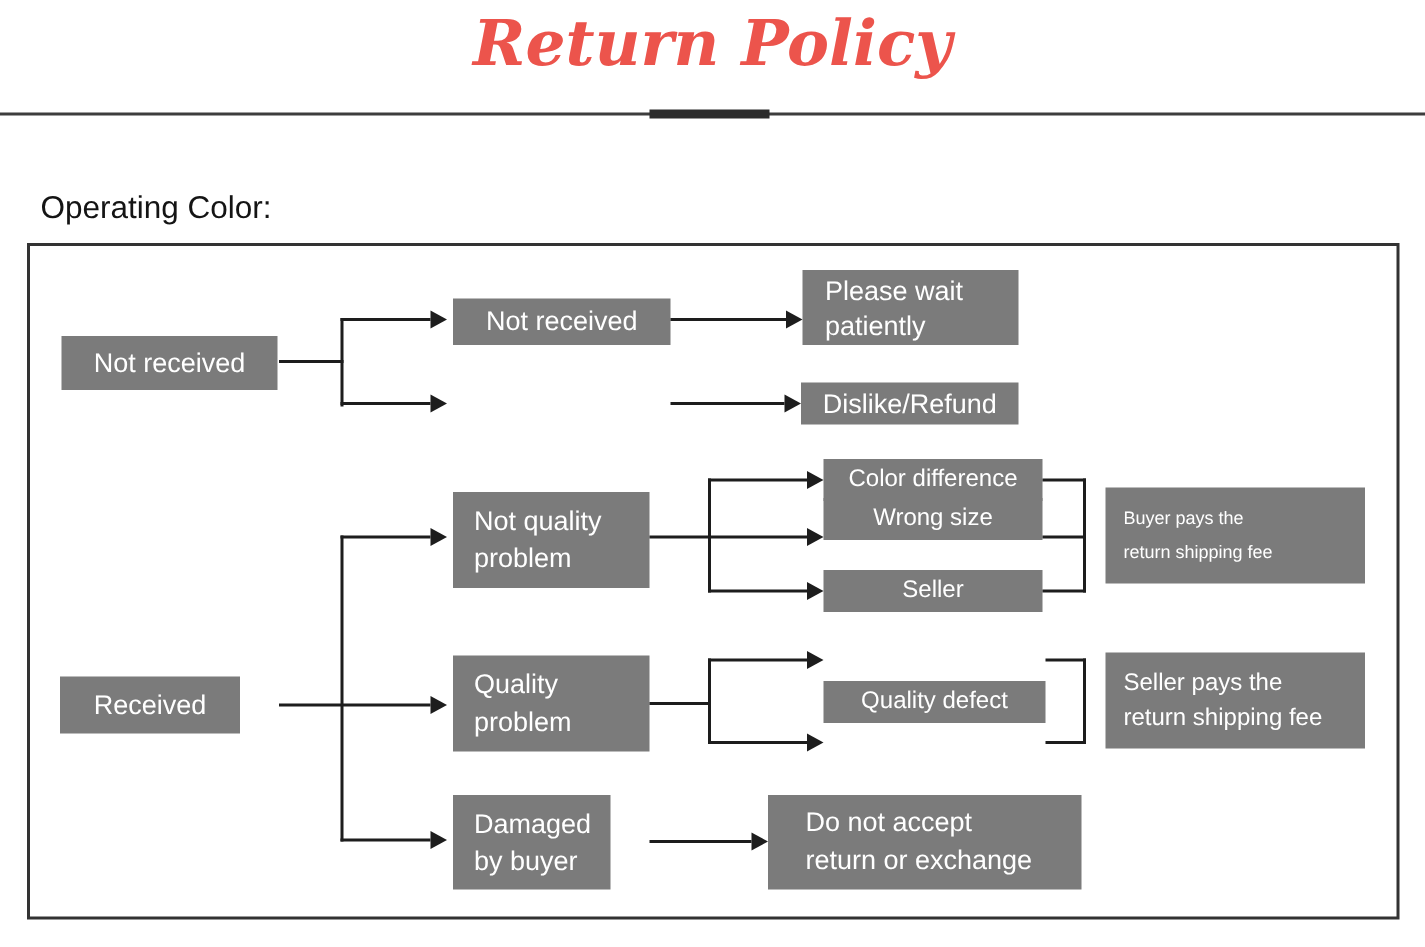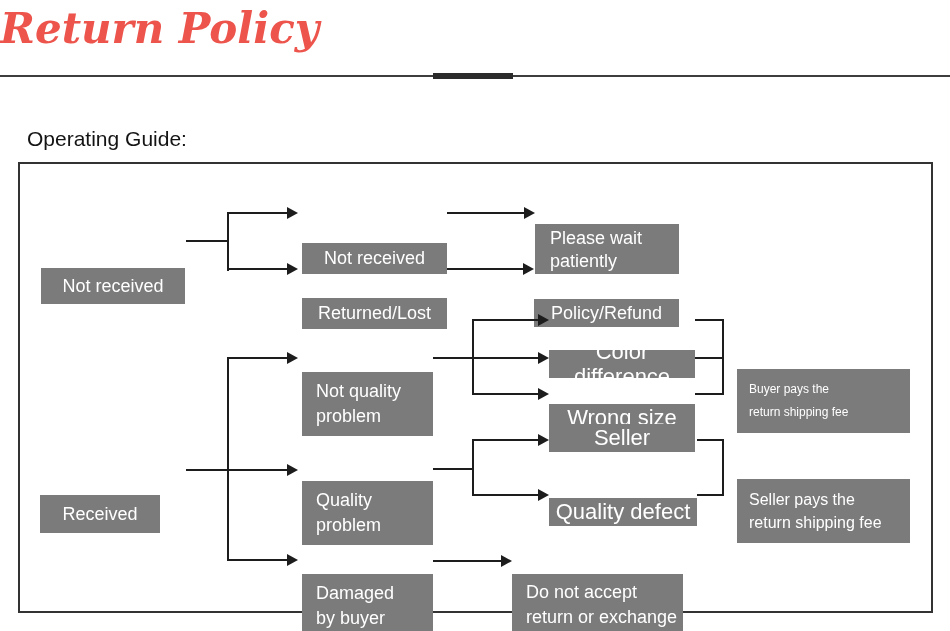--- a/index.html
+++ b/index.html
@@ -1,68 +1,67 @@
 <!DOCTYPE html>
 <html><head>
 <meta charset="utf-8">
 <style>
   html,body{margin:0;padding:0;background:#fff;}
   .page{position:relative;width:950px;height:631px;background:#ffffff;overflow:hidden;
         font-family:"Liberation Sans",sans-serif;}
-  .title{position:absolute;left:0;right:0;top:4px;text-align:left;
+  .title{position:absolute;left:0;right:0;top:4px;text-align:center;
          font-family:"DejaVu Serif",serif;font-style:italic;font-weight:bold;
          font-size:42px;color:#ec544c;letter-spacing:0px;}
   .rule{position:absolute;left:0;top:75px;width:950px;height:2px;background:#3d3d3d;}
   .rule-accent{position:absolute;left:433px;top:73px;width:80px;height:6px;background:#2b2b2b;}
   .guide{position:absolute;left:27px;top:127px;font-size:21px;color:#141414;}
   .frame{position:absolute;left:18px;top:162px;width:915px;height:451px;
          border:2px solid #333333;box-sizing:border-box;background:transparent;}
   .node{position:absolute;background:#7b7b7b;color:#ffffff;font-size:18px;
         display:flex;align-items:center;justify-content:center;text-align:center;
-        box-sizing:border-box;line-height:1.15;margin-top:44px;}
-  .node-sm{font-size:22px;}
+        box-sizing:border-box;line-height:1.15;}
+  .node-sm{font-size:16px;}
   .ml{display:block;white-space:pre-line;text-align:left;}
   .hl{position:absolute;height:2px;background:#1d1d1d;}
   .vl{position:absolute;width:2px;background:#1d1d1d;}
   .arr{position:absolute;width:0;height:0;border-top:6px solid transparent;
        border-bottom:6px solid transparent;border-left:11px solid #1d1d1d;}
 </style>
 </head>
 <body>
 
 <div class="page">
 
   <div class="title">Return Policy</div>
   <div class="rule"></div>
   <div class="rule-accent"></div>
 
-  <div class="guide">Operating Guide:</div>
+  <div class="guide">Operating Color:</div>
 
   <div class="frame"></div>
 
   <div class="node" style="left:41px;top:224px;width:144px;height:36px">Not received</div>
   <div class="node" style="left:40px;top:451px;width:120px;height:38px">Received</div>
 
   <div class="node" style="left:302px;top:199px;width:145px;height:31px">Not received</div>
-  <div class="node" style="left:302px;top:254px;width:145px;height:31px">Returned/Lost</div>
   <div class="node ml" style="left:302px;top:328px;width:131px;height:64px;padding:7px 4px 0 14px;line-height:25px">Not quality
 problem</div>
   <div class="node ml" style="left:302px;top:437px;width:131px;height:64px;padding:7px 4px 0 14px;line-height:25px">Quality
 problem</div>
-  <div class="node ml" style="left:302px;top:530px;width:131px;height:63px;padding:7px 4px 0 14px;line-height:25px">Damaged
+  <div class="node ml" style="left:302px;top:530px;width:105px;height:63px;padding:7px 4px 0 14px;line-height:25px">Damaged
 by buyer</div>
 
   <div class="node ml" style="left:535px;top:180px;width:144px;height:50px;padding:3px 4px 0 15px;line-height:23px">Please wait
 patiently</div>
-  <div class="node" style="left:534px;top:255px;width:145px;height:28px">Policy/Refund</div>
+  <div class="node" style="left:534px;top:255px;width:145px;height:28px">Dislike/Refund</div>
   <div class="node node-sm" style="left:549px;top:306px;width:146px;height:28px">Color difference</div>
-  <div class="node node-sm" style="left:549px;top:360px;width:146px;height:28px">Wrong size</div>
+  <div class="node node-sm" style="left:549px;top:332px;width:146px;height:28px">Wrong size</div>
   <div class="node node-sm" style="left:549px;top:380px;width:146px;height:28px">Seller</div>
   <div class="node node-sm" style="left:549px;top:454px;width:148px;height:28px">Quality defect</div>
-  <div class="node ml" style="left:512px;top:530px;width:171px;height:63px;padding:6px 2px 0 14px;line-height:25px">Do not accept
+  <div class="node ml" style="left:512px;top:530px;width:209px;height:63px;padding:6px 2px 0 25px;line-height:25px">Do not accept
 return or exchange</div>
 
   <div class="node ml" style="left:737px;top:325px;width:173px;height:64px;padding:9px 2px 0 12px;line-height:23px;font-size:12px">Buyer pays the
 return shipping fee</div>
   <div class="node ml" style="left:737px;top:435px;width:173px;height:64px;padding:9px 2px 0 12px;line-height:23px;font-size:16px">Seller pays the
 return shipping fee</div>
 
   <div class="hl" style="left:186px;top:240px;width:43px"></div>
   <div class="vl" style="left:227px;top:212px;height:59px"></div>
   <div class="hl" style="left:227px;top:212px;width:60px"></div>

